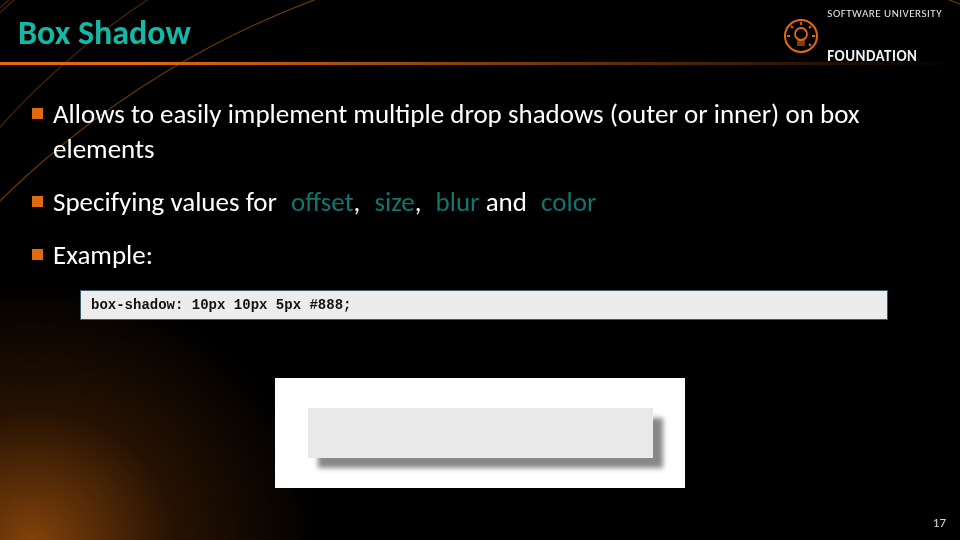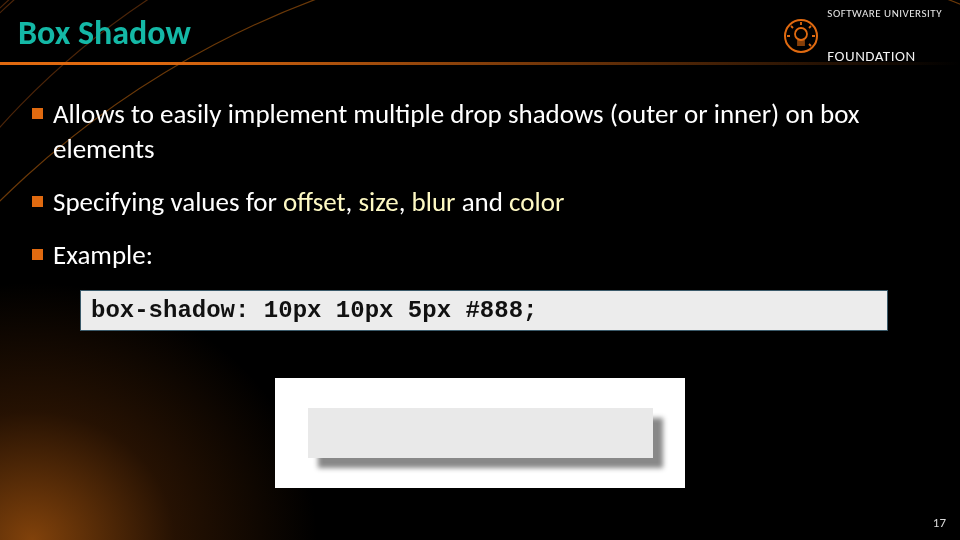--- a/index.html
+++ b/index.html
@@ -40,21 +40,21 @@
   .logo {
     position: absolute;
     top: 8px; right: 18px;
     display: flex;
     align-items: center;
     gap: 8px;
     color: #ddd;
   }
   .logo-text { line-height: 1; letter-spacing: 0.5px; }
   .logo-line1 { font-size: 11px; font-weight: 400; color: #e6e6e6; }
-  .logo-line2 { font-size: 15px; font-weight: 400; color: #f2f2f2; margin-top: 30px; }
+  .logo-line2 { font-size: 15px; font-weight: 700; color: #f2f2f2; margin-top: 30px; }
   .logo-mark svg { display: block; }
 
   .content {
     position: absolute;
     top: 96px; left: 32px; right: 24px;
   }
   .bullet {
     display: flex;
     align-items: flex-start;
     font-size: 27px;
@@ -62,28 +62,28 @@
     margin-bottom: 18px;
     line-height: 1.3;
   }
   .bullet .marker {
     width: 11px; height: 11px;
     background: #e06a10;
     margin-top: 12px;
     margin-right: 10px;
     flex: 0 0 auto;
   }
-  .accent { color: #fef9c3; }
+  .accent { color: #0f766e; margin-left: 8px; }
   .codebox {
     margin: 2px 48px 0 48px;
     border: 1px solid #3b5a6a;
     background: linear-gradient(#ececec, #ececec);
     color: #111;
     font-family: "Consolas", "Courier New", monospace;
-    font-size: 24px;
+    font-size: 14px;
     font-weight: 700;
     padding: 6px 10px;
     white-space: pre;
   }
   .preview-wrap {
     position: absolute;
     top: 378px;
     left: 50%;
     transform: translateX(-50%);
     width: 410px; height: 110px;

